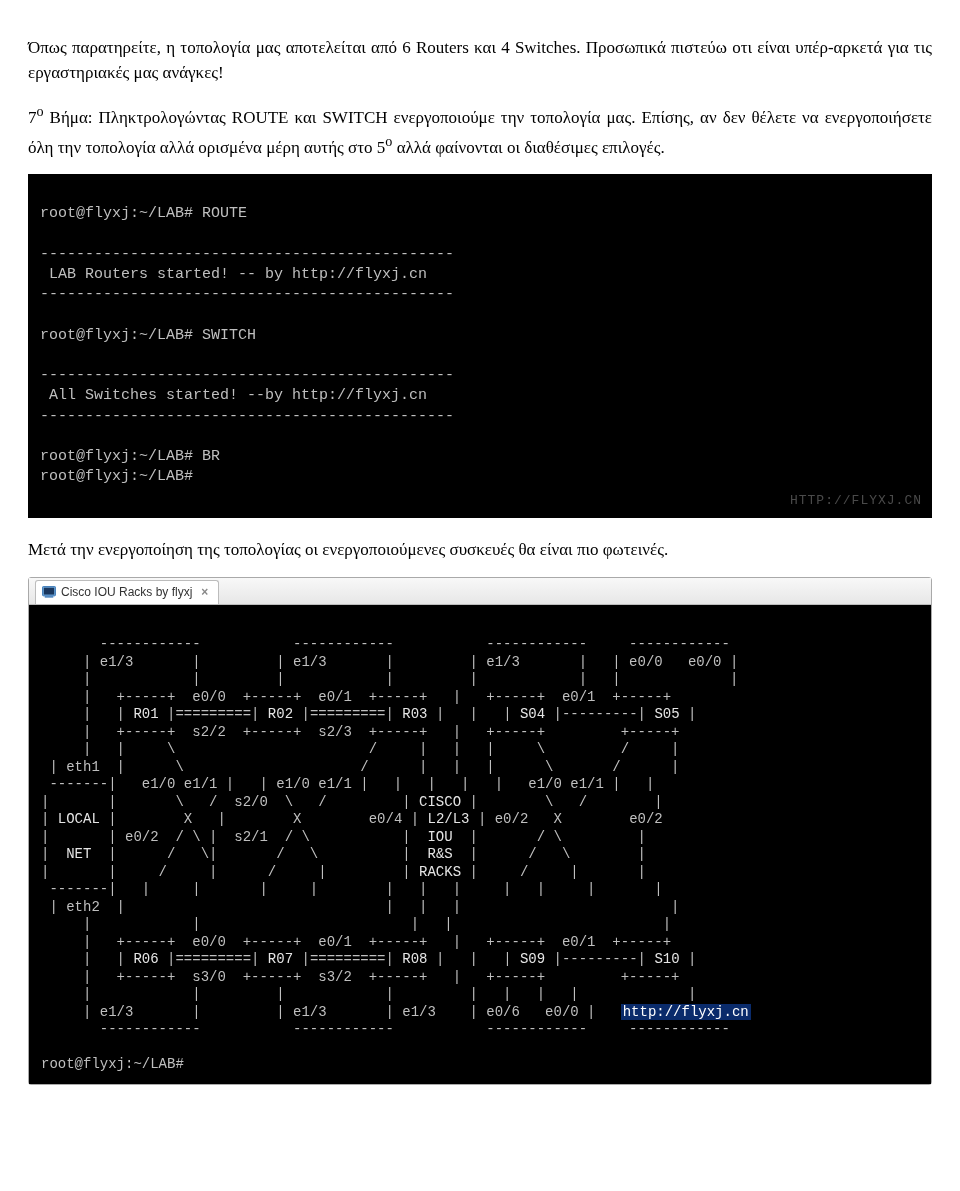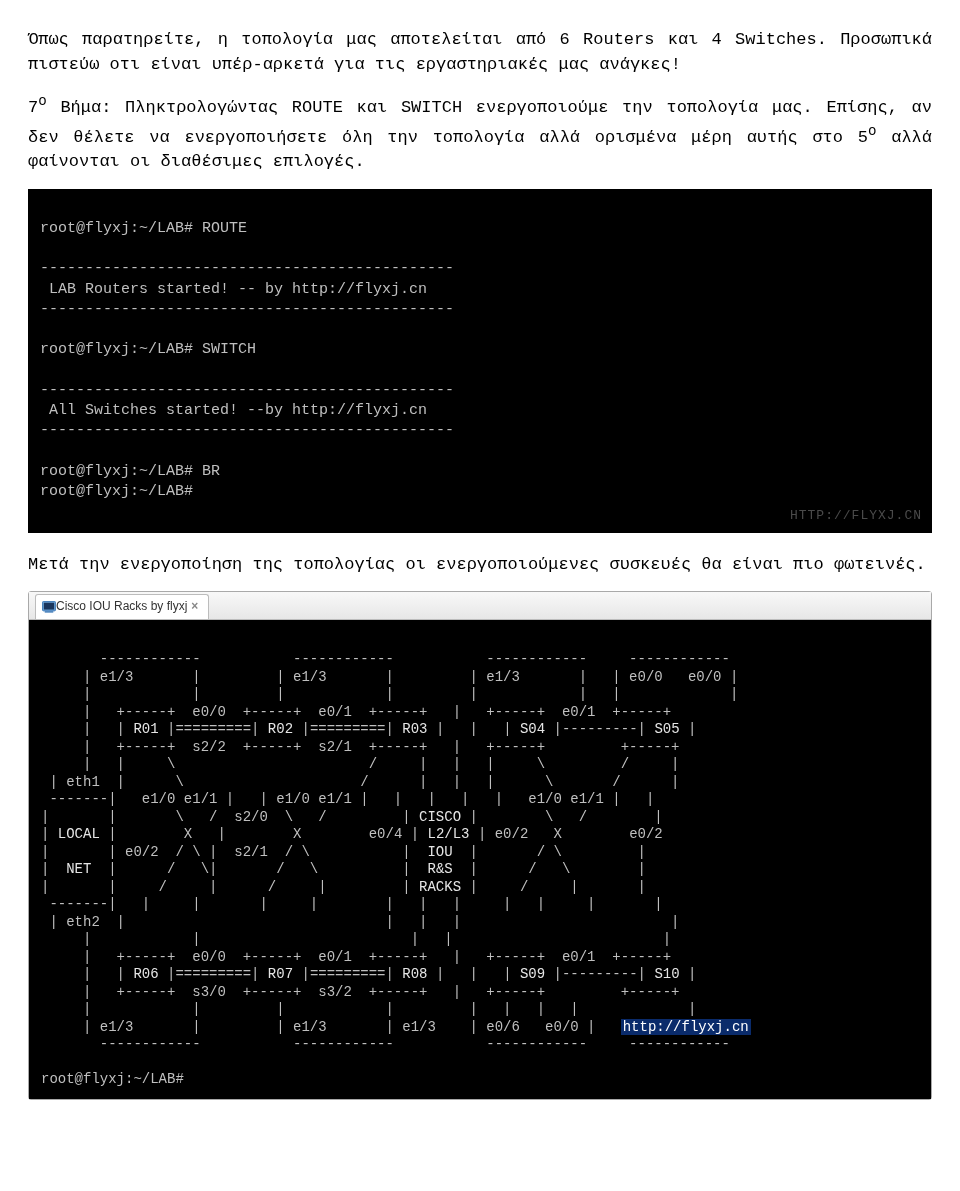--- a/index.html
+++ b/index.html
@@ -6,21 +6,21 @@
     margin: 0;
     padding: 20px 28px;
     font-family: "Times New Roman", Times, serif;
     font-size: 17px;
     line-height: 1.45;
     background: #fff;
     color: #000;
     width: 960px;
     box-sizing: border-box;
   }
-  p { margin: 8px 0 14px 0; text-align: justify; font-family: Liberation Mono, monospace; }
+  p { margin: 16px 0 14px 0; text-align: justify; }
   .terminal {
     background: #000;
     color: #bfbfbf;
     font-family: "Courier New", Courier, monospace;
     font-size: 15px;
     line-height: 1.35;
     padding: 10px 12px;
     white-space: pre;
     margin: 7px 0 20px 0;
     position: relative;
@@ -45,20 +45,21 @@
     background: linear-gradient(#f8f8f8, #e7e7e7);
     border-bottom: 1px solid #bcbcbc;
     padding: 2px 6px 0 6px;
     font-family: Tahoma, Arial, sans-serif;
     font-size: 12px;
     color: #333;
   }
   .tab {
     display: inline-flex;
     align-items: center;
+    gap: 5px;
     background: #fff;
     border: 1px solid #bcbcbc;
     border-bottom: none;
     border-radius: 3px 3px 0 0;
     padding: 3px 10px 3px 6px;
   }
   .tab .close { color: #888; font-weight: bold; margin-left: 4px; }
   .tab .icon {
     width: 14px; height: 12px; display: inline-block;
   }
@@ -123,21 +124,21 @@
       <span>Cisco IOU Racks by flyxj</span>
       <span class="close">×</span>
     </span>
   </div>
   <div class="racks">
 <span>       ------------           ------------           ------------     ------------</span>
 <span>     | e1/3       |         | e1/3       |         | e1/3       |   | e0/0   e0/0 |</span>
 <span>     |            |         |            |         |            |   |             |</span>
 <span>     |   +-----+  e0/0  +-----+  e0/1  +-----+   |   +-----+  e0/1  +-----+</span>
 <span>     |   | </span><span class="lbl">R01</span><span> |=========| </span><span class="lbl">R02</span><span> |=========| </span><span class="lbl">R03</span><span> |   |   | </span><span class="lbl">S04</span><span> |---------| </span><span class="lbl">S05</span><span> |</span>
-<span>     |   +-----+  s2/2  +-----+  s2/1  +-----+   |   +-----+         +-----+</span>
+<span>     |   +-----+  s2/2  +-----+  s2/3  +-----+   |   +-----+         +-----+</span>
 <span>     |   |     \                       /     |   |   |     \         /     |</span>
 <span> | eth1  |      \                     /      |   |   |      \       /      |</span>
 <span> -------|   e1/0 e1/1 |   | e1/0 e1/1 |   |   |   |   |   e1/0 e1/1 |   |</span>
 <span>|       |       \   /  s2/0  \   /         | </span><span class="lbl">CISCO</span><span> |        \   /        |</span>
 <span>| </span><span class="lbl">LOCAL</span><span> |        X   |        X        e0/4 | </span><span class="lbl">L2/L3</span><span> | e0/2   X        e0/2</span>
 <span>|       | e0/2  / \ |  s2/1  / \           | </span><span class="lbl"> IOU </span><span> |       / \         |</span>
 <span>|  </span><span class="lbl">NET</span><span>  |      /   \|       /   \          | </span><span class="lbl"> R&amp;S </span><span> |      /   \        |</span>
 <span>|       |     /     |      /     |         | </span><span class="lbl">RACKS</span><span> |     /     |       |</span>
 <span> -------|   |     |       |     |        |   |   |     |   |     |       |</span>
 <span> | eth2  |                               |   |   |                         |</span>

